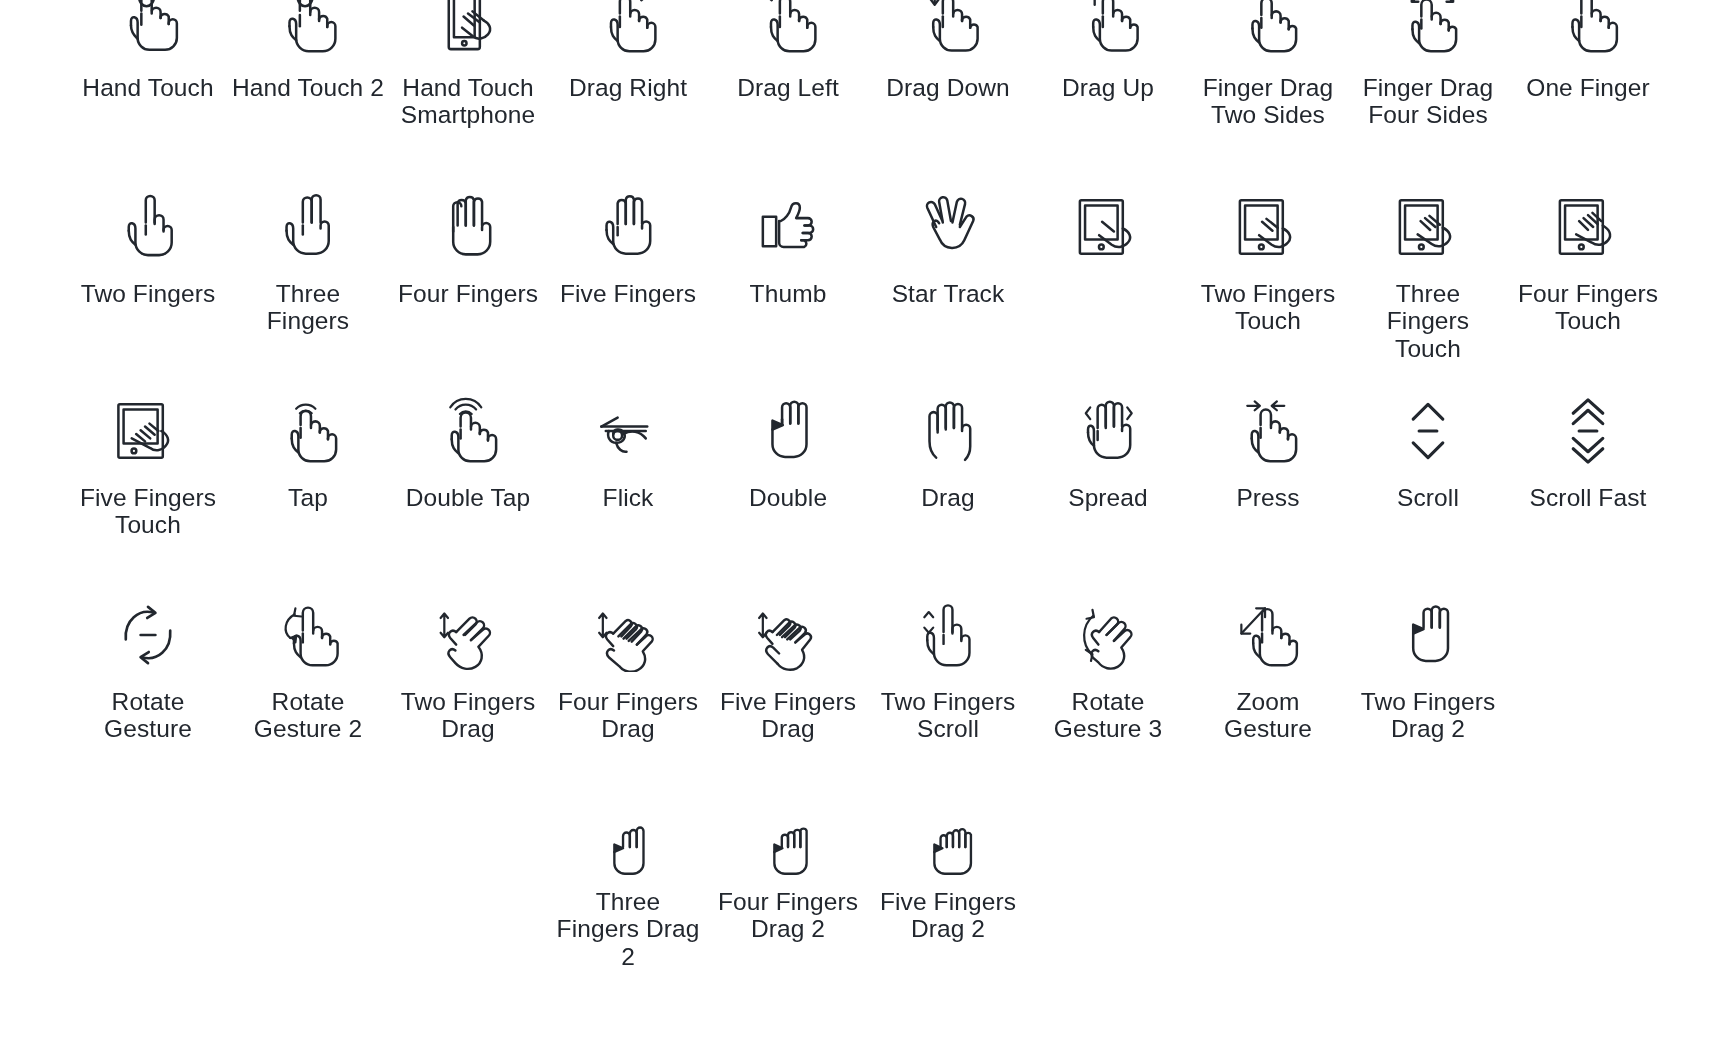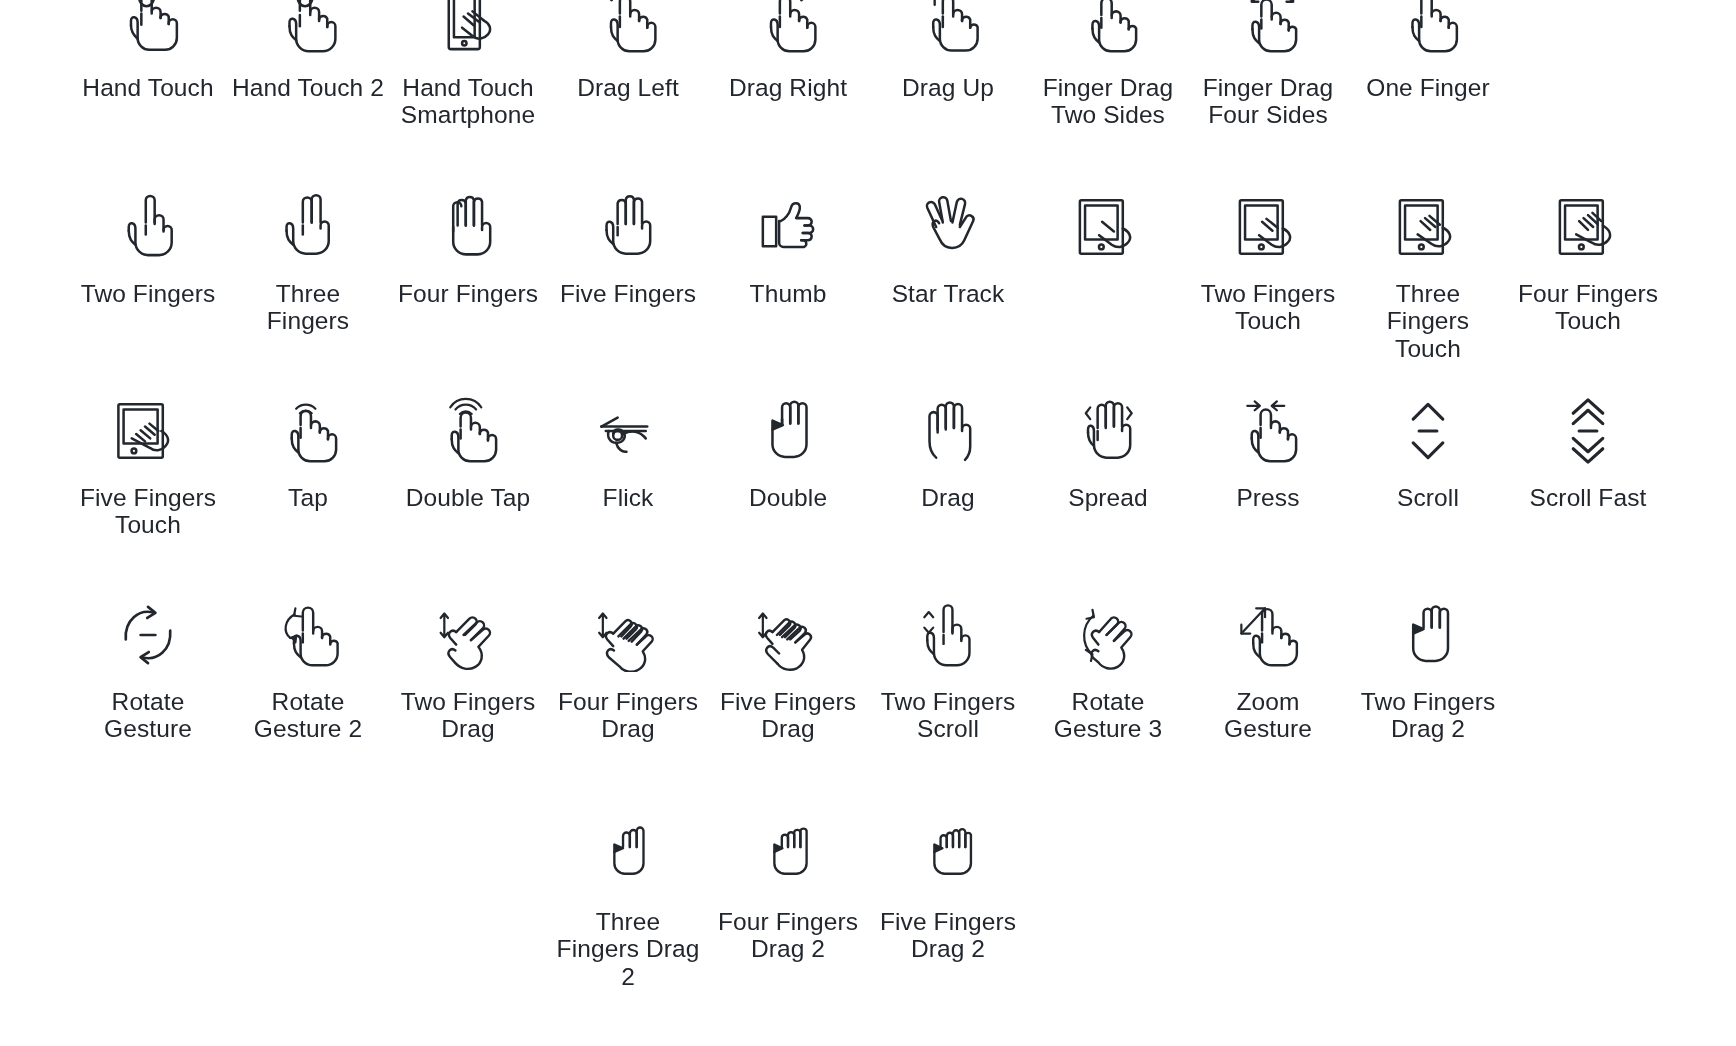--- a/index.html
+++ b/index.html
@@ -66,21 +66,21 @@
     display: grid;
     grid-template-columns: repeat(10, 1fr);
     width: 1600px;
     margin: 0 auto;
   }
   .lastrow .cell:nth-child(1) { grid-column: 4; }
   .lastrow .cell:nth-child(2) { grid-column: 5; }
   .lastrow .cell:nth-child(3) { grid-column: 6; }
   .lastrow .icon-wrap { margin-top: 0; height: 72px; }
   .lastrow .icon-wrap svg { width: 62px; height: 62px; }
-  .lastrow .label { margin-top: 20px; }
+  .lastrow .label { margin-top: 0; }
 </style>
 </head>
 <body>
 
 <div class="sheet">
 
   <div class="grid">
 
     <div class="cell r1">
       <div class="icon-wrap">
@@ -117,20 +117,36 @@
         <svg viewBox="0 0 100 100" fill="none" stroke="#22272e" stroke-width="3.4" stroke-linecap="round" stroke-linejoin="round">
           <rect x="24" y="8" width="42" height="80" rx="3"></rect>
           <rect x="31" y="16" width="28" height="56"></rect>
           <circle cx="45" cy="80" r="3"></circle>
           <path d="M44 44 l14 12"></path>
           <path d="M50 40 l16 12 M56 37 l15 12"></path>
           <path d="M71 49 c8 4 12 12 6 19 -5 6 -14 8 -20 3 l-15 -12"></path>
         </svg>
       </div>
       <div class="label">Hand Touch Smartphone</div>
+    </div>
+
+    <div class="cell r1">
+      <div class="icon-wrap">
+        <svg viewBox="0 0 100 100" fill="none" stroke="#22272e" stroke-width="3.4" stroke-linecap="round" stroke-linejoin="round">
+          <path d="M52 16 h22" stroke-width="3.2"></path>
+          <path d="M68 10 l7 6 -7 6" stroke-width="3.2"></path>
+          <path d="M39 40 V24 a7 7 0 0 1 14 0 v16"></path>
+          <path d="M39 44 V58"></path>
+          <path d="M53 44 v-3 a6 6 0 0 1 12 0 v9"></path>
+          <path d="M65 50 v-2 a6 6 0 0 1 11 0 v11"></path>
+          <path d="M76 59 v-1 a5.5 5.5 0 0 1 11 0 v17 a16 16 0 0 1-16 16 H52 a16 16 0 0 1-16-16 V55 c0-8 -9-10 -9-2 v5"></path>
+          <path d="M27 58 c0 11 4 15 9 19"></path>
+        </svg>
+      </div>
+      <div class="label">Drag Right</div>
     </div>
 
     <div class="cell r1">
       <div class="icon-wrap">
         <svg viewBox="0 0 100 100" fill="none" stroke="#22272e" stroke-width="3.4" stroke-linecap="round" stroke-linejoin="round">
           <path d="M44 16 h-22" stroke-width="3.2"></path>
           <path d="M28 10 l-7 6 7 6" stroke-width="3.2"></path>
           <path d="M39 40 V24 a7 7 0 0 1 14 0 v16"></path>
           <path d="M39 44 V58"></path>
           <path d="M53 44 v-3 a6 6 0 0 1 12 0 v9"></path>
@@ -138,33 +154,32 @@
           <path d="M76 59 v-1 a5.5 5.5 0 0 1 11 0 v17 a16 16 0 0 1-16 16 H52 a16 16 0 0 1-16-16 V55 c0-8 -9-10 -9-2 v5"></path>
           <path d="M27 58 c0 11 4 15 9 19"></path>
         </svg>
       </div>
       <div class="label">Drag Left</div>
     </div>
 
     <div class="cell r1">
       <div class="icon-wrap">
         <svg viewBox="0 0 100 100" fill="none" stroke="#22272e" stroke-width="3.4" stroke-linecap="round" stroke-linejoin="round">
-          <path d="M52 16 h22" stroke-width="3.2"></path>
-          <path d="M68 10 l7 6 -7 6" stroke-width="3.2"></path>
-          <path d="M39 40 V24 a7 7 0 0 1 14 0 v16"></path>
-          <path d="M39 44 V58"></path>
-          <path d="M53 44 v-3 a6 6 0 0 1 12 0 v9"></path>
-          <path d="M65 50 v-2 a6 6 0 0 1 11 0 v11"></path>
-          <path d="M76 59 v-1 a5.5 5.5 0 0 1 11 0 v17 a16 16 0 0 1-16 16 H52 a16 16 0 0 1-16-16 V55 c0-8 -9-10 -9-2 v5"></path>
-          <path d="M27 58 c0 11 4 15 9 19"></path>
-        </svg>
-      </div>
-      <div class="label">Drag Right</div>
-    </div>
-
+          <path d="M32 6 v20" stroke-width="3.2"></path>
+          <path d="M26 20 l6 8 6 -8" stroke-width="3.2"></path>
+          <path d="M43 40 V24 a7 7 0 0 1 14 0 v16"></path>
+          <path d="M43 44 V58"></path>
+          <path d="M57 44 v-3 a6 6 0 0 1 12 0 v9"></path>
+          <path d="M69 50 v-2 a6 6 0 0 1 11 0 v11"></path>
+          <path d="M80 59 v-1 a5.5 5.5 0 0 1 10 0 v16 a16 16 0 0 1-16 16 H55 a16 16 0 0 1-16-16 V55 c0-8 -9-10 -9-2 v5"></path>
+          <path d="M30 58 c0 11 4 15 9 19"></path>
+        </svg>
+      </div>
+      <div class="label">Drag Down</div>
+    </div>
 
     <div class="cell r1">
       <div class="icon-wrap">
         <svg viewBox="0 0 100 100" fill="none" stroke="#22272e" stroke-width="3.4" stroke-linecap="round" stroke-linejoin="round">
           <path d="M32 28 V8" stroke-width="3.2"></path>
           <path d="M26 14 l6 -8 6 8" stroke-width="3.2"></path>
           <path d="M43 40 V24 a7 7 0 0 1 14 0 v16"></path>
           <path d="M43 44 V58"></path>
           <path d="M57 44 v-3 a6 6 0 0 1 12 0 v9"></path>
           <path d="M69 50 v-2 a6 6 0 0 1 11 0 v11"></path>

